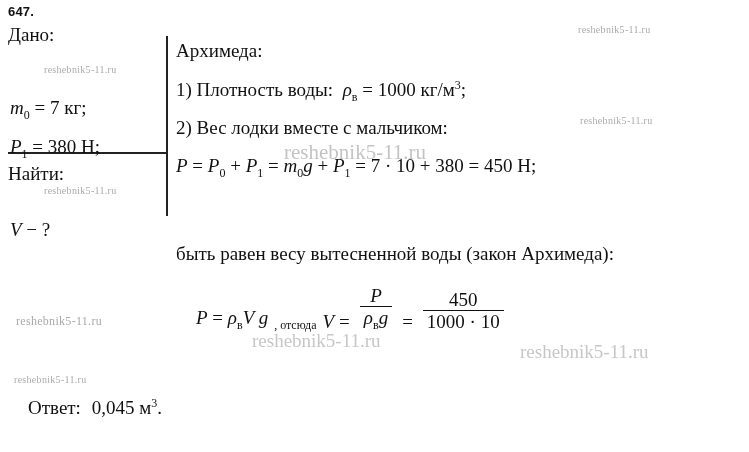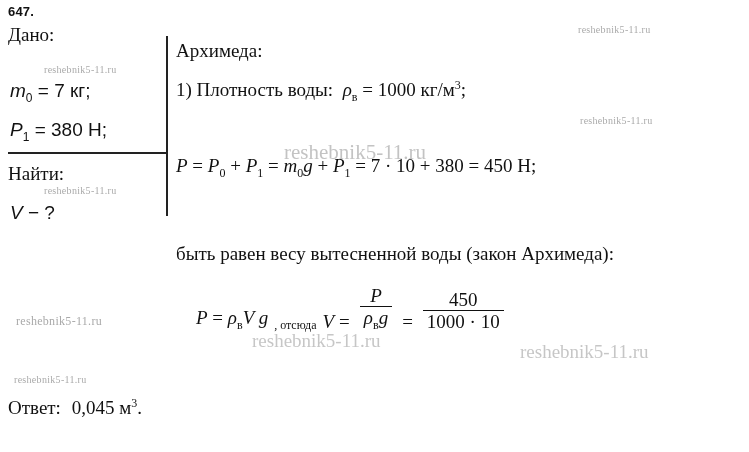--- a/index.html
+++ b/index.html
@@ -50,23 +50,24 @@
   .hdr {
     position: absolute;
     font-size: 19px;
   }
   .given-label { left: 8px; top: 24px; }
   .find-label { left: 8px; top: 163px; }
   .solution-label { left: 176px; top: 40px; }
 
   .math {
     position: absolute;
-    font-family: Liberation Sans, sans-serif;
-    font-size: 19px;
-    white-space: nowrap;
+    font-family: Liberation Serif, serif;
+    font-size: 19px;
+    white-space: nowrap;
+    margin-top: 17px;
   }
   .it { font-style: italic; }
   .sub {
     font-size: 12px;
     vertical-align: sub;
     font-style: normal;
   }
   .sup {
     font-size: 12px;
     vertical-align: super;
@@ -115,21 +116,21 @@
   .frac .den {
     padding: 0 4px;
     border-top: 1.4px solid #111;
   }
   .answer {
     position: absolute;
     left: 8px;
     top: 396px;
     font-size: 19px;
   }
-  .answer .label { margin-right: 6px; }
+  .answer .label { margin-right: 6px; margin-left: 20px; }
 
   
   .wm {
     position: absolute;
     color: #9a9a9a;
     font-family: "Liberation Serif", serif;
     white-space: nowrap;
     pointer-events: none;
     opacity: 0.85;
   }
@@ -159,20 +160,21 @@
     <span class="it">P</span><span class="sub">1</span> = 380 Н;
   </div>
   <div class="math find-1">
     <span class="it">V</span> − ?
   </div>
 
   <div class="step step1">
     1) Плотность воды:&nbsp; <span class="it">ρ</span><span class="sub">в</span> = 1000 кг/м<span class="sup">3</span>;
   </div>
 
+  <div class="step step2">2) Вес лодки вместе с мальчиком:</div>
 
   <div class="step step2-eq">
     <span class="it">P</span> = <span class="it">P</span><span class="sub">0</span> + <span class="it">P</span><span class="sub">1</span> = <span class="it">m</span><span class="sub">0</span><span class="it">g</span> + <span class="it">P</span><span class="sub">1</span> = 7 · 10 + 380 = 450 Н;
   </div>
 
   <div class="step step3b">быть равен весу вытесненной воды (закон Архимеда):</div>
 
   <div class="final-formula">
     <span><span class="it">P</span> = <span class="it">ρ</span><span class="sub">в</span><span class="it">V g</span></span>
     <span class="txt">, отсюда</span>

